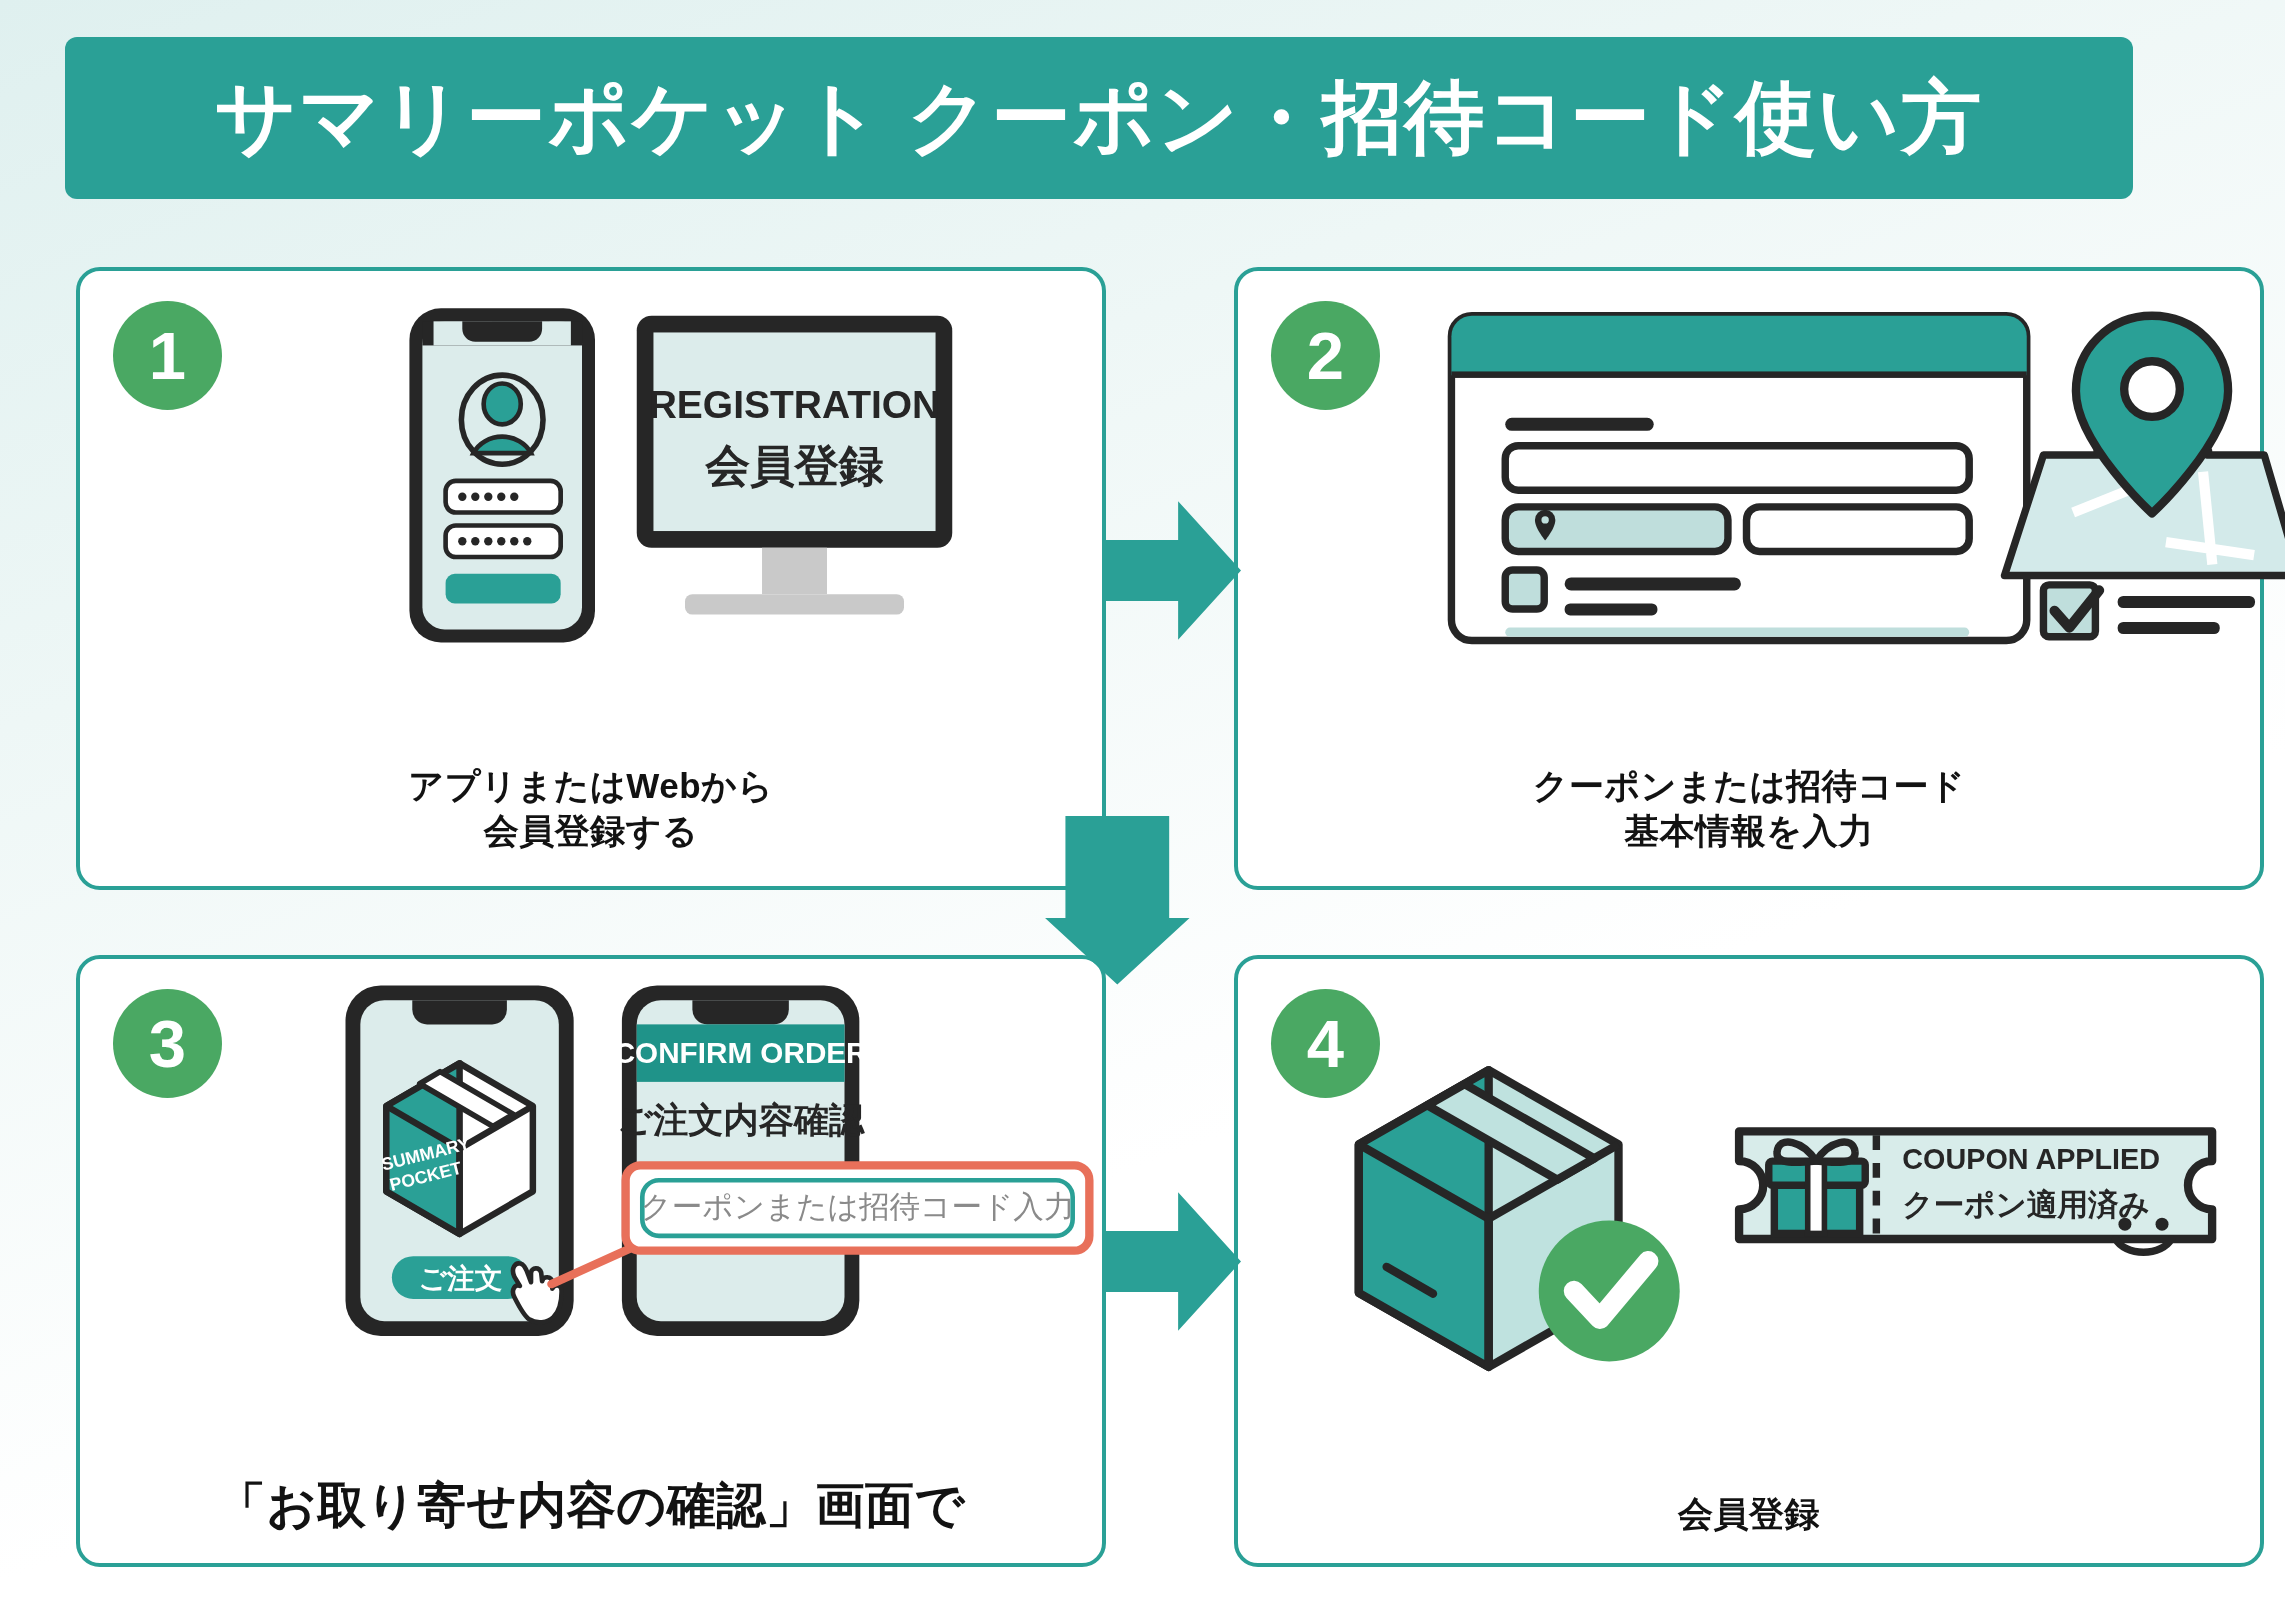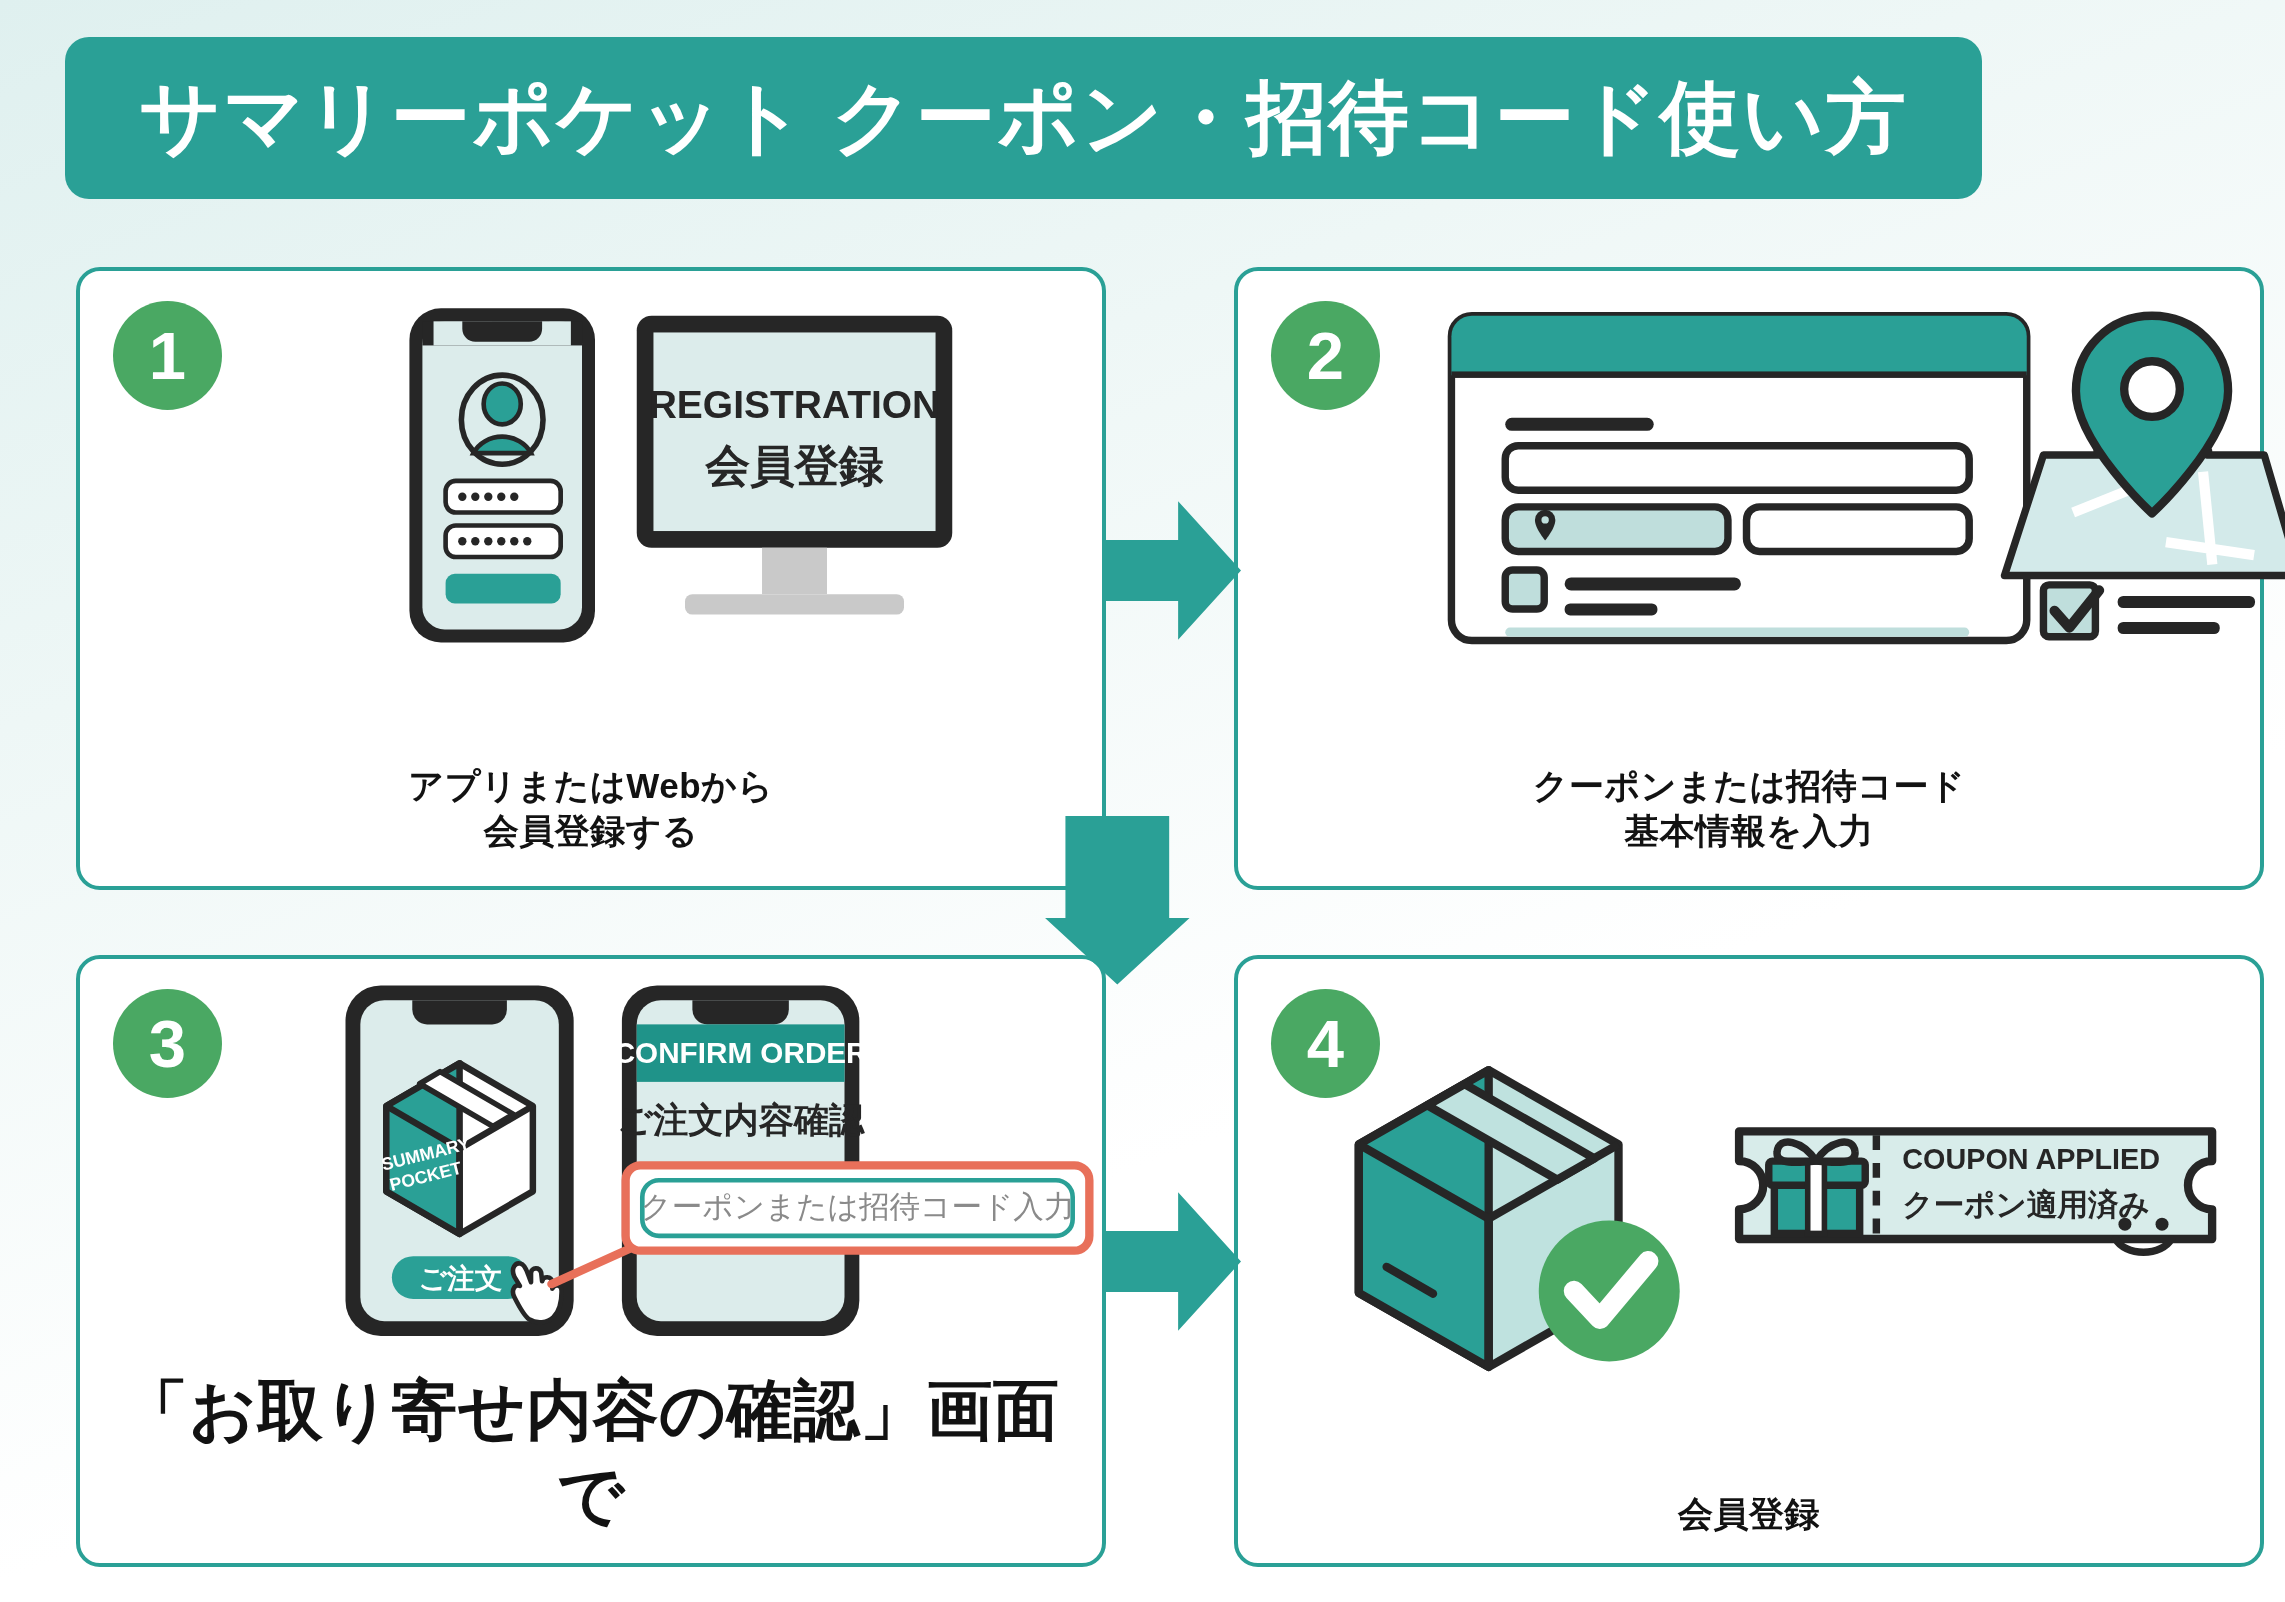--- a/index.html
+++ b/index.html
@@ -6,22 +6,22 @@
   body{
     width:2286px;height:1603px;
     background:linear-gradient(160deg,#dff0ef 0%,#eef7f6 30%,#ffffff 65%,#ffffff 100%);
     font-family:"Liberation Sans","DejaVu Sans",sans-serif;
     overflow:hidden;position:relative;
   }
   .page{position:absolute;inset:0;}
 
   
   .header-band{
-    position:absolute;left:65px;top:37px;width:1917px;height:162px;
-    background:#2aa096;border-radius:24px;
+    position:absolute;left:65px;top:37px;width:2068px;height:162px;
+    background:#2aa096;border-radius:12px;
     display:flex;align-items:center;justify-content:center;
   }
   .header-title{
     color:#ffffff;font-size:80px;font-weight:bold;letter-spacing:1.9px;
     white-space:nowrap;line-height:1;
   }
 
   
   .card{
     position:absolute;background:#ffffff;border:4.6px solid #2aa096;border-radius:24px;
@@ -37,21 +37,21 @@
     background:#4aa863;color:#ffffff;display:flex;align-items:center;justify-content:center;
     font-size:67px;font-weight:bold;line-height:1;
   }
 
   .art{position:absolute;left:0;right:0;top:28px;height:362px;}
   .caption{
     position:absolute;left:22px;right:22px;bottom:32px;text-align:center;
     color:#121212;font-size:35px;font-weight:bold;line-height:1.28;letter-spacing:0.5px;
   }
   #card-3 .caption,#card-4 .caption{bottom:26px;}
-  #card-3 .caption{font-size:66px;}
+  #card-3 .caption{font-size:49px;}
 
   
   .arrow{position:absolute;}
   #arrow-1-2{left:1106px;top:501px;width:135px;height:139px;}
   #arrow-2-3{left:1030px;top:816px;width:195px;height:176px;}
   #arrow-3-4{left:1106px;top:1192px;width:135px;height:139px;}
   svg{display:block;overflow:visible;}
 </style>
 </head>
 <body>

